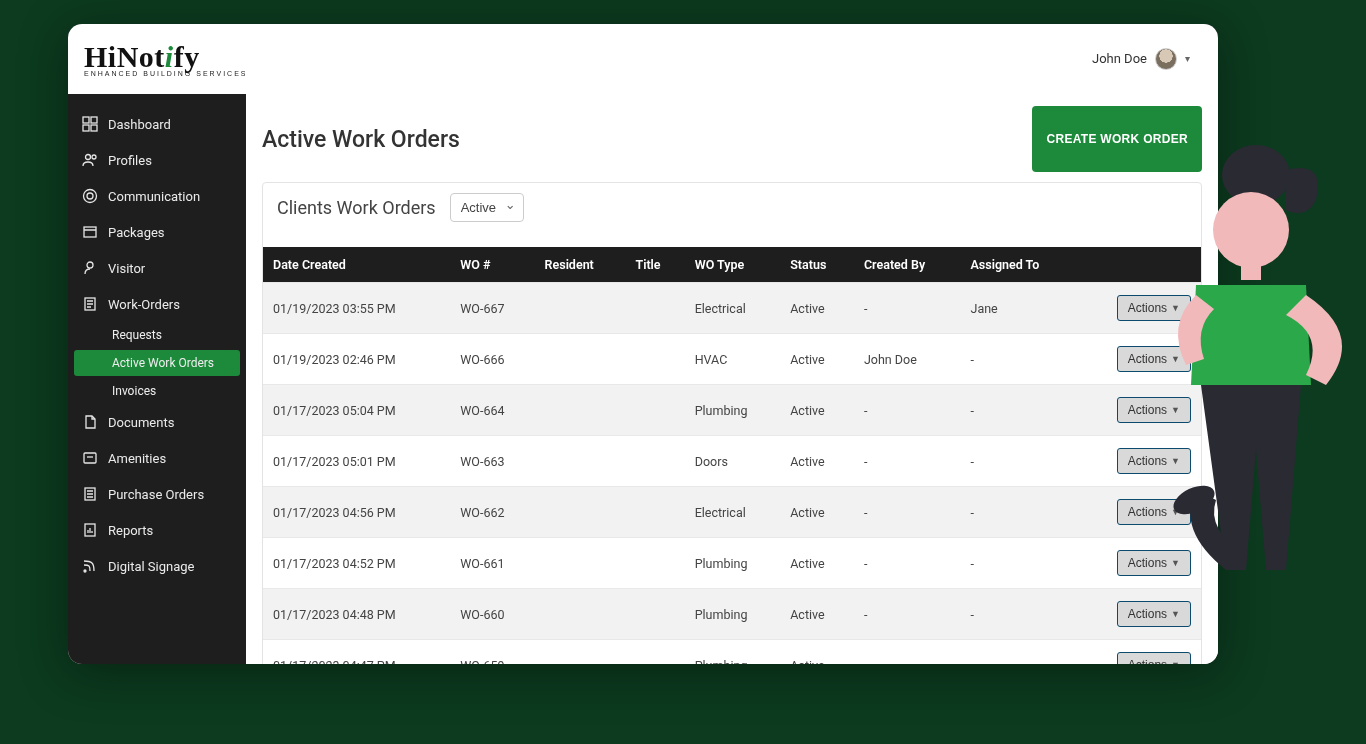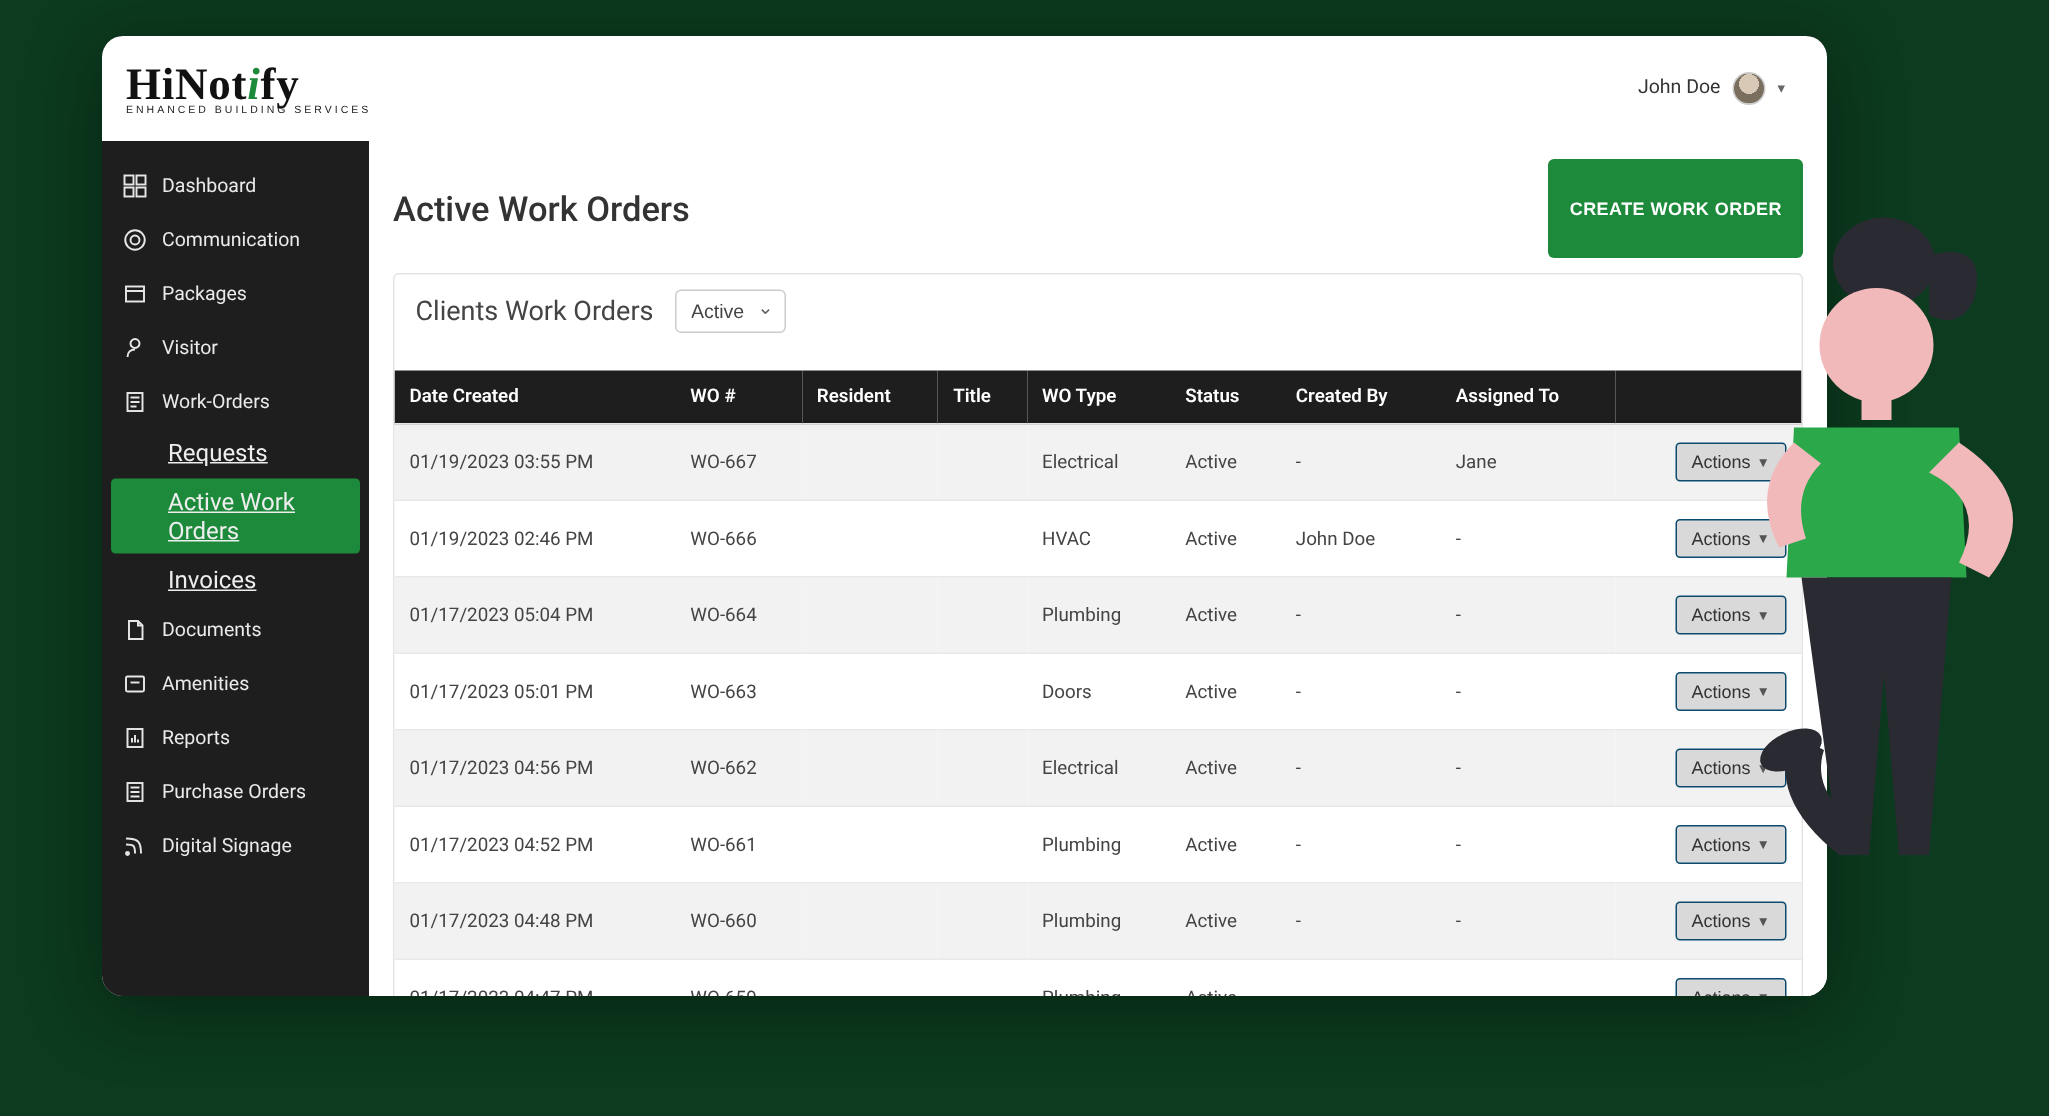--- a/index.html
+++ b/index.html
@@ -85,23 +85,22 @@
     cursor:pointer;
     color:#eaeaea;
   }
   .side-item .ic {
     width:16px; height:16px; display:inline-flex;
     align-items:center; justify-content:center;
     color:#e6e6e6;
   }
   .side-sub {
     padding:6px 14px 6px 44px;
-    font-size:16px;
+    font-size:12px;
     color:#eee;
-    text-decoration: underline;
     cursor:pointer;
   }
   .side-sub.active {
     background:#1c8a3a;
     border-radius:3px;
     margin:2px 6px;
     padding:6px 10px 6px 38px;
   }
 
   .main {
@@ -206,20 +205,30 @@
                 <rect x="9" y="1" width="6" height="6"></rect>
                 <rect x="1" y="9" width="6" height="6"></rect>
                 <rect x="9" y="9" width="6" height="6"></rect>
               </svg>
           </span>
           <span>Dashboard</span>
         </div>
         <div class="side-item">
           <span class="ic">
             <svg width="16" height="16" viewBox="0 0 16 16" fill="none" stroke="currentColor" stroke-width="1.3">
+                <circle cx="6" cy="5" r="2.5"></circle>
+                <path d="M1 14c0-2.5 2.2-4 5-4s5 1.5 5 4"></path>
+                <circle cx="12" cy="5" r="2"></circle>
+              </svg>
+          </span>
+          <span>Profiles</span>
+        </div>
+        <div class="side-item">
+          <span class="ic">
+            <svg width="16" height="16" viewBox="0 0 16 16" fill="none" stroke="currentColor" stroke-width="1.3">
                 <circle cx="8" cy="8" r="6.5"></circle>
                 <path d="M5 8a3 3 0 0 0 6 0 3 3 0 0 0-6 0z"></path>
               </svg>
           </span>
           <span>Communication</span>
         </div>
         <div class="side-item">
           <span class="ic">
             <svg width="16" height="16" viewBox="0 0 16 16" fill="none" stroke="currentColor" stroke-width="1.3">
                 <rect x="2" y="3" width="12" height="10"></rect>
@@ -264,33 +273,33 @@
                 <rect x="2" y="3" width="12" height="10" rx="1"></rect>
                 <path d="M5 7h6"></path>
               </svg>
           </span>
           <span>Amenities</span>
         </div>
         <div class="side-item">
           <span class="ic">
             <svg width="16" height="16" viewBox="0 0 16 16" fill="none" stroke="currentColor" stroke-width="1.3">
                 <rect x="3" y="2" width="10" height="12"></rect>
+                <path d="M5 5h6M5 8h6M5 11h6"></path>
+              </svg>
+          </span>
+          <span>Purchase Orders</span>
+        </div>
+        <div class="side-item">
+          <span class="ic">
+            <svg width="16" height="16" viewBox="0 0 16 16" fill="none" stroke="currentColor" stroke-width="1.3">
+                <rect x="3" y="2" width="10" height="12"></rect>
                 <path d="M6 11V8M8 11V6M10 11V9"></path>
               </svg>
           </span>
           <span>Reports</span>
-        </div>
-        <div class="side-item">
-          <span class="ic">
-            <svg width="16" height="16" viewBox="0 0 16 16" fill="none" stroke="currentColor" stroke-width="1.3">
-                <rect x="3" y="2" width="10" height="12"></rect>
-                <path d="M5 5h6M5 8h6M5 11h6"></path>
-              </svg>
-          </span>
-          <span>Purchase Orders</span>
         </div>
         <div class="side-item">
           <span class="ic">
             <svg width="16" height="16" viewBox="0 0 16 16" fill="none" stroke="currentColor" stroke-width="1.3">
                 <path d="M2 3c3 0 6 0 8 2s2 5 2 8"></path>
                 <path d="M2 7c2 0 4 0 5 1s1 3 1 5"></path>
                 <circle cx="3" cy="13" r="1" fill="currentColor"></circle>
               </svg>
           </span>
           <span>Digital Signage</span>

